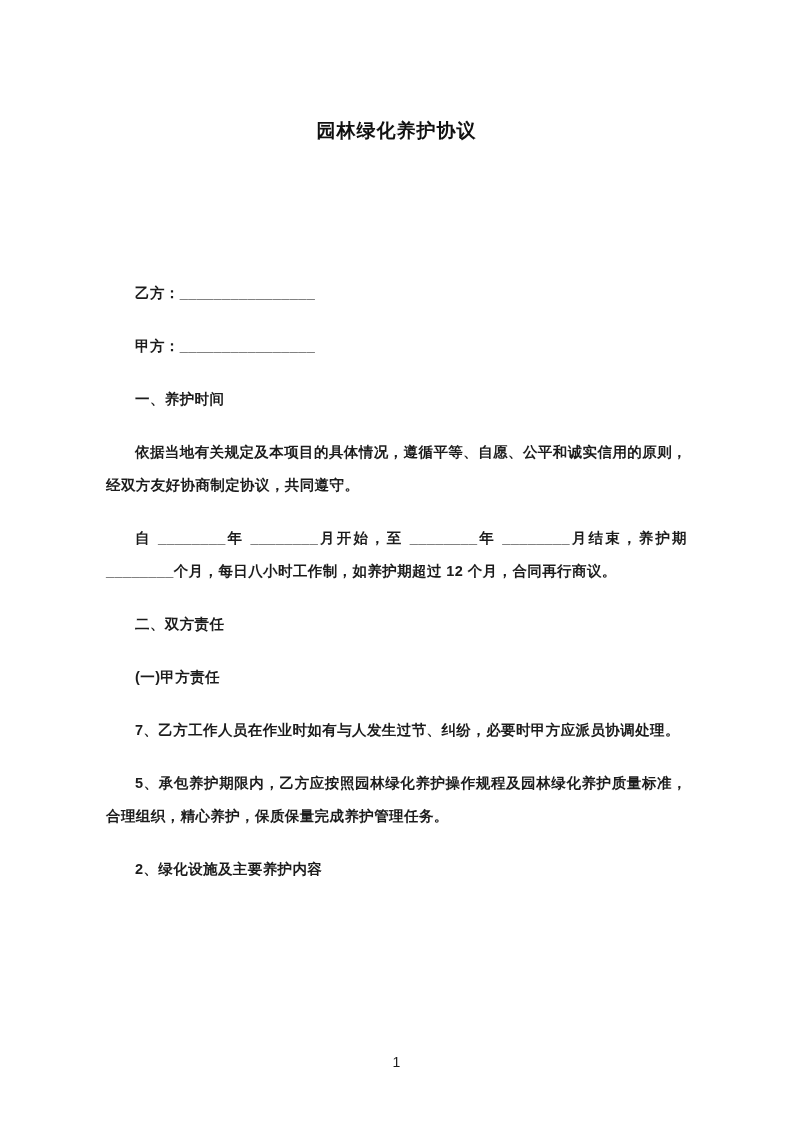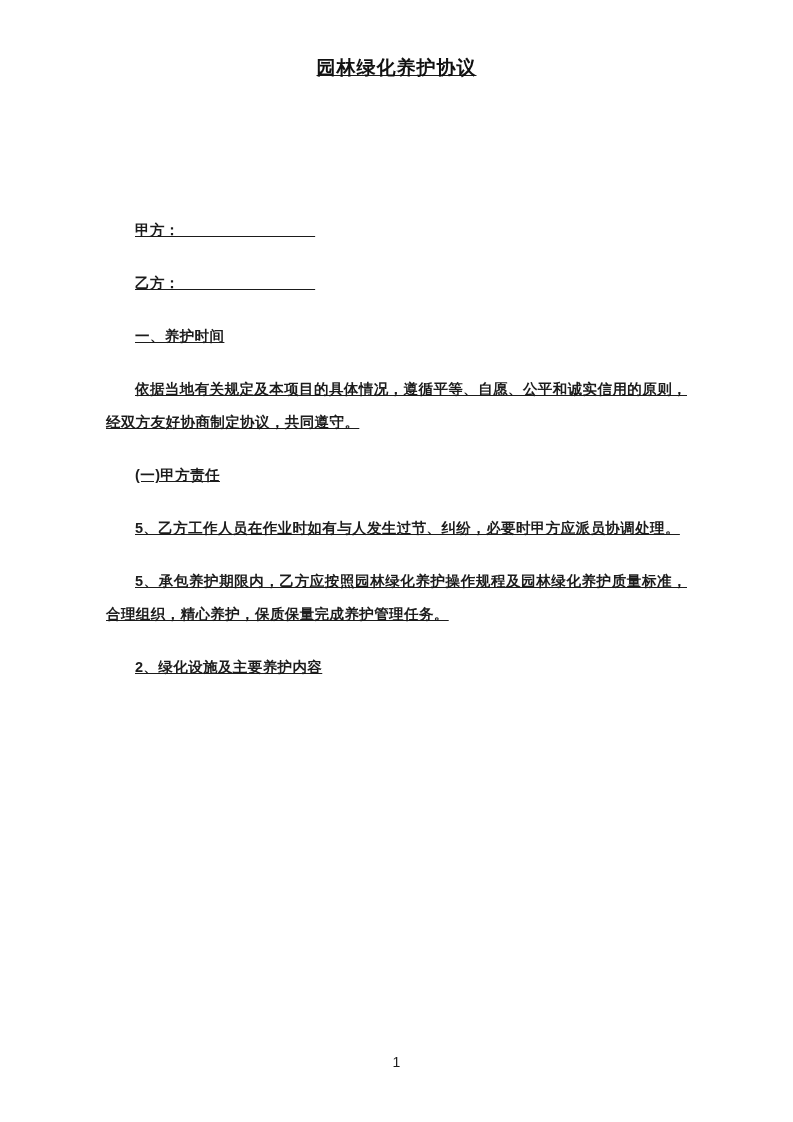--- a/index.html
+++ b/index.html
@@ -8,22 +8,21 @@
       width: 793px;
       height: 1122px;
       margin: 0 auto;
       background: #ffffff;
       position: relative;
       overflow: hidden;
       font-family: "Liberation Sans", sans-serif;
       color: #1c1c1c;
     }
     .content {
-      padding: 54px 106px 0 106px;
-      text-decoration: underline;
+      padding: 117px 106px 0 106px;
     }
     .doc-title {
       text-align: center;
       font-size: 19px;
       line-height: 28px;
       font-weight: 700;
       letter-spacing: 1px;
       margin-bottom: 132px;
       color: #111;
     }
@@ -49,34 +48,36 @@
     }
   </style>
 </head>
 <body>
 
 <div class="page">
   <div class="content">
 
     <h1 class="doc-title">园林绿化养护协议</h1>
 
+    <p class="para">乙方：________________</p>
+
     <p class="para">甲方：________________</p>
-
-    <p class="para">乙方：________________</p>
 
     <p class="para">一、养护时间</p>
 
     <p class="para">依据当地有关规定及本项目的具体情况，遵循平等、自愿、公平和诚实信用的原则，经双方友好协商制定协议，共同遵守。</p>
 
+    <p class="para">自 ________年 ________月开始，至 ________年 ________月结束，养护期 ________个月，每日八小时工作制，如养护期超过 12 个月，合同再行商议。</p>
 
+    <p class="para">二、双方责任</p>
 
     <p class="para">(一)甲方责任</p>
 
 
-    <p class="para">5、乙方工作人员在作业时如有与人发生过节、纠纷，必要时甲方应派员协调处理。</p>
+    <p class="para">7、乙方工作人员在作业时如有与人发生过节、纠纷，必要时甲方应派员协调处理。</p>
 
 
     <p class="para">5、承包养护期限内，乙方应按照园林绿化养护操作规程及园林绿化养护质量标准，合理组织，精心养护，保质保量完成养护管理任务。</p>
 
     <p class="para">2、绿化设施及主要养护内容</p>
 
   </div>
 
   <div class="page-number">1</div>
 </div>

